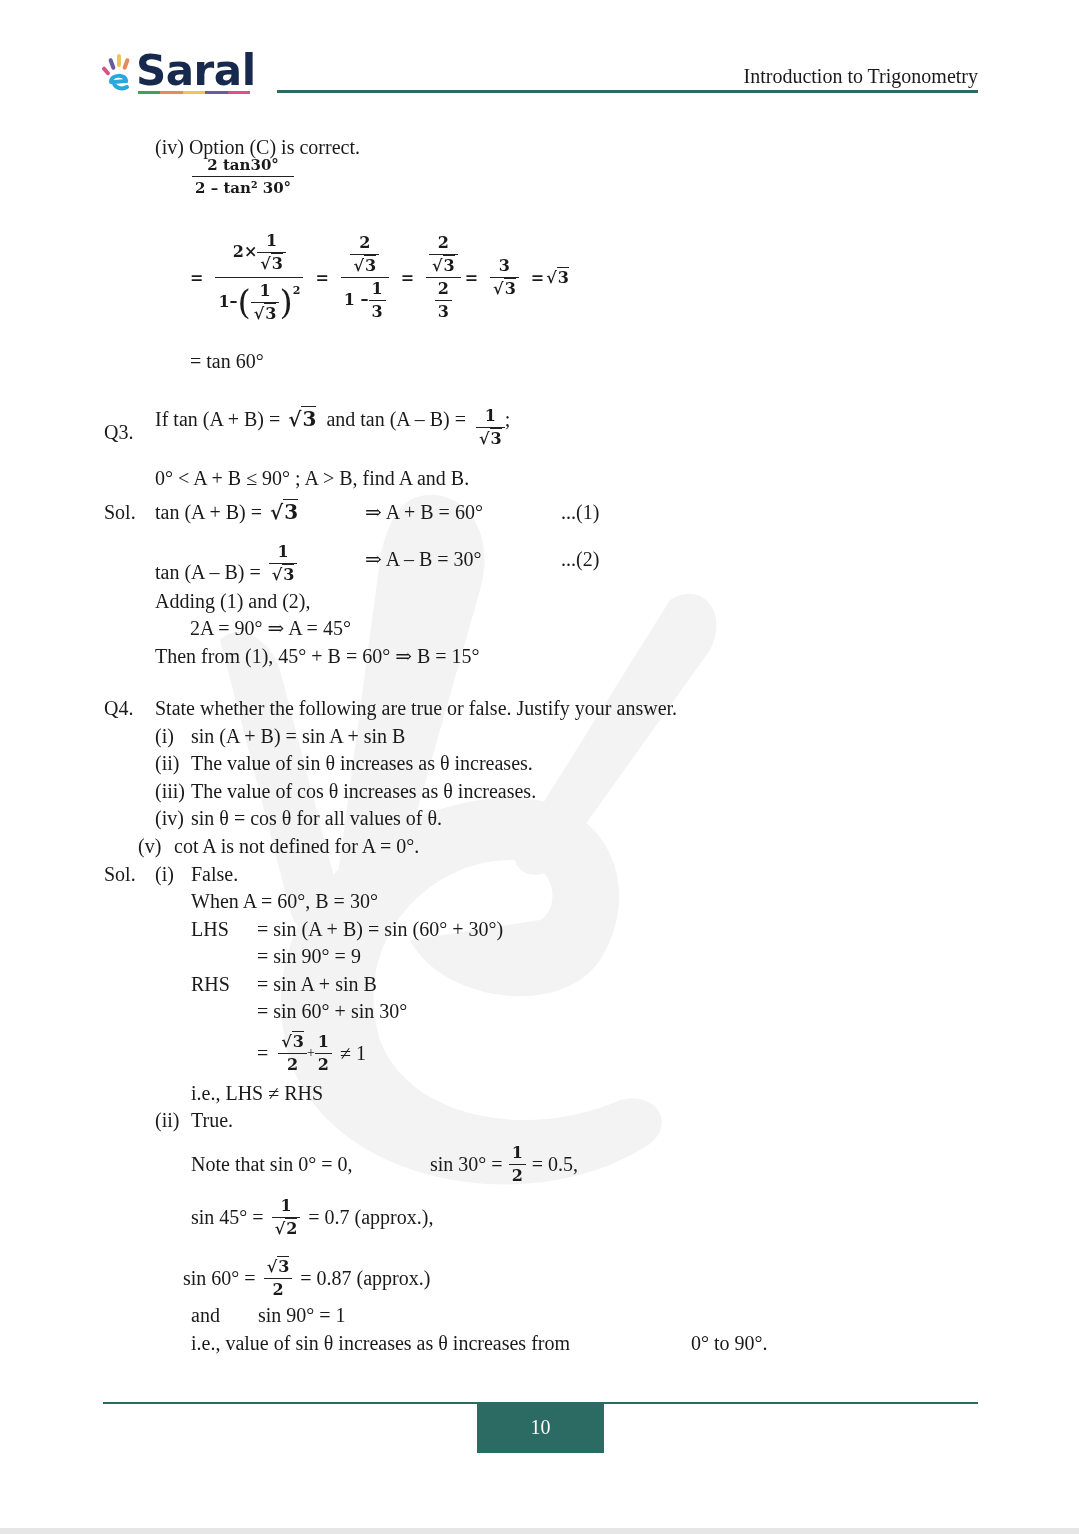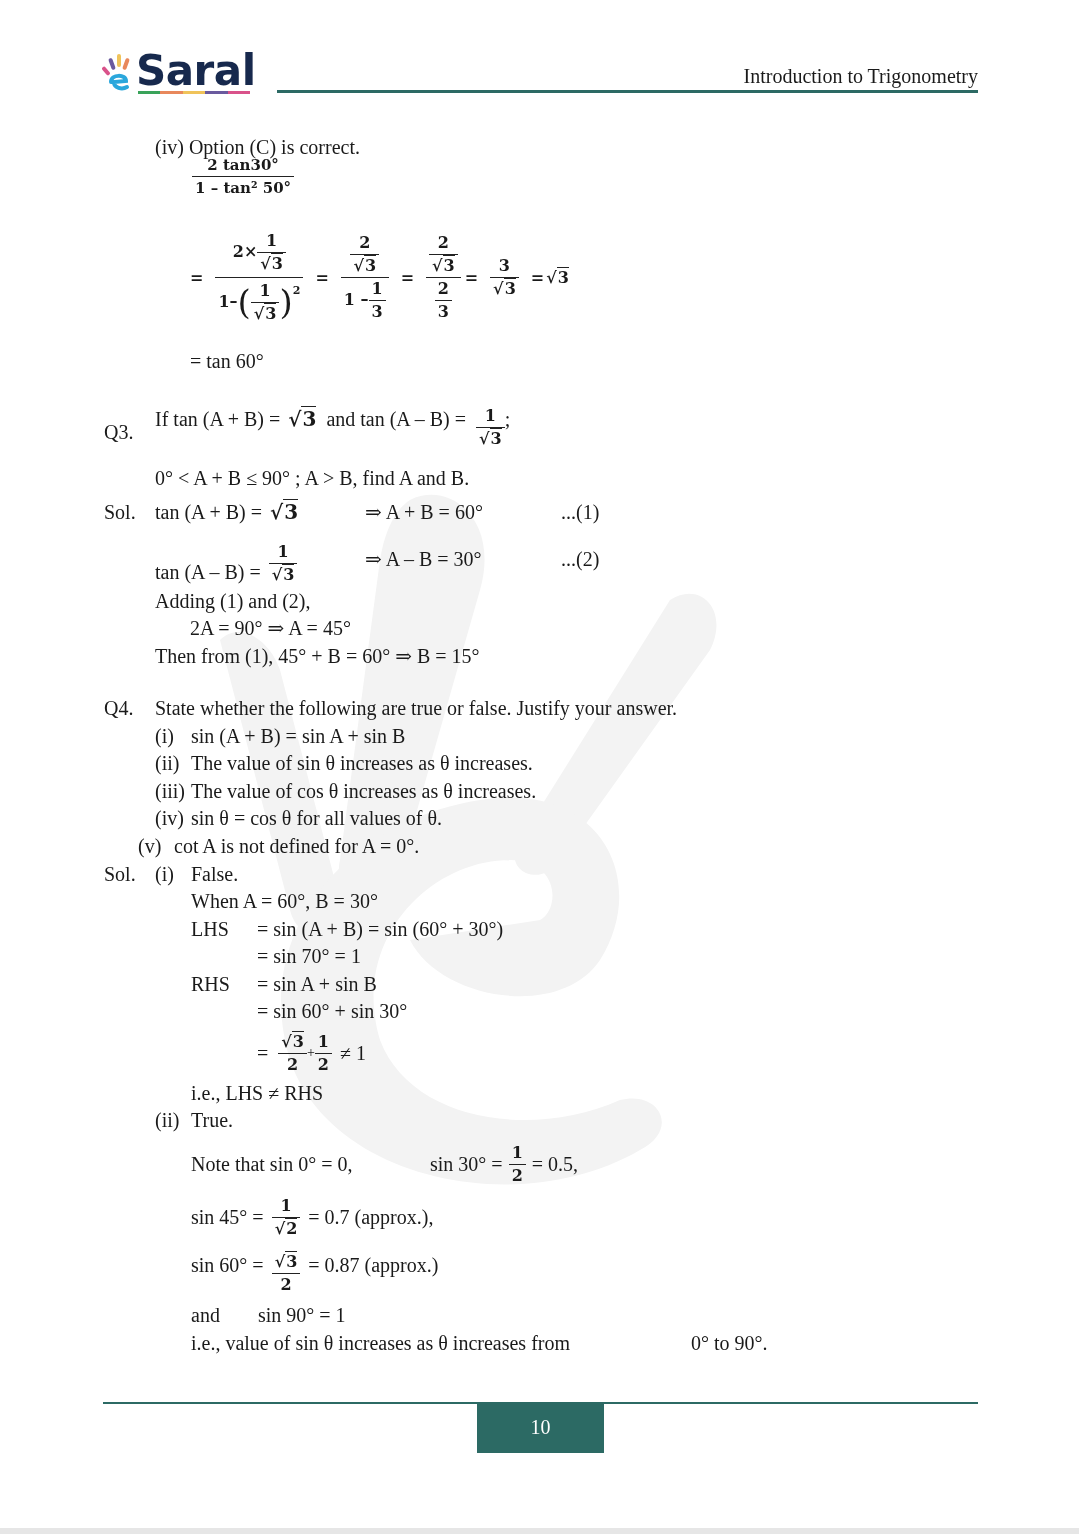--- a/index.html
+++ b/index.html
@@ -66,21 +66,21 @@
   </div>
 </div>
 <div class="header-line"></div>
 <div class="chapter">Introduction to Trigonometry</div>
 
 <div class="abs t" style="left:155px;top:125px">(iv) Option (C) is correct.</div>
 <div class="abs" style="left:192px;top:156px">
   <div class="frac">
     <span class="num" style="font-size:15px">2 tan30°</span>
     <span class="bar"></span>
-    <span class="den" style="font-size:15px">1 – tan² 50°</span>
+    <span class="den" style="font-size:15px">2 – tan² 30°</span>
   </div>
 </div>
 
 <div class="abs" style="left:190px;top:222px;height:110px;display:flex;align-items:center;font-family:'DejaVu Serif',serif;font-weight:bold;font-size:16px">
   <span style="margin-right:12px">=</span>
   <div class="frac">
     <span class="num" style="display:flex;align-items:center">
         <span>2×</span>
       <span class="frac">
           <span class="num">1</span>
@@ -189,21 +189,21 @@
 <div class="abs t" style="left:155px;top:769px"><span style="display:inline-block;width:36px">(iii)</span><span>The value of cos θ increases as θ increases.</span></div>
 <div class="abs t" style="left:155px;top:796px"><span style="display:inline-block;width:36px">(iv)</span><span>sin θ = cos θ for all values of θ.</span></div>
 <div class="abs t" style="left:138px;top:824px"><span style="display:inline-block;width:36px">(v)</span><span>cot A is not defined for A = 0°.</span></div>
 
 <div class="abs t b" style="left:104px;top:852px">Sol.</div>
 <div class="abs t" style="left:155px;top:852px">(i)</div>
 <div class="abs t" style="left:191px;top:852px">False.</div>
 <div class="abs t" style="left:191px;top:879px">When A = 60°, B = 30°</div>
 <div class="abs t" style="left:191px;top:907px">LHS</div>
 <div class="abs t" style="left:257px;top:907px">= sin (A + B) = sin (60° + 30°)</div>
-<div class="abs t" style="left:257px;top:934px">= sin 70° = 1</div>
+<div class="abs t" style="left:257px;top:934px">= sin 90° = 9</div>
 <div class="abs t" style="left:191px;top:962px">RHS</div>
 <div class="abs t" style="left:257px;top:962px">= sin A + sin B</div>
 <div class="abs t" style="left:257px;top:989px">= sin 60° + sin 30°</div>
 <div class="abs t" style="left:257px;top:1018px;height:50px;display:flex;align-items:center">
   <span style="margin-right:10px">=</span>
   <span class="frac">
       <span class="num"><span class="sqrt">√<span class="rad">3</span></span></span>
       <span class="bar"></span>
       <span class="den">2</span>
     </span>
@@ -234,21 +234,21 @@
 <div class="abs t" style="left:191px;top:1182px;height:50px;display:flex;align-items:center">
   <span>sin 45° =</span>
   <span class="frac" style="margin:0 8px">
       <span class="num">1</span>
       <span class="bar"></span>
       <span class="den"><span class="sqrt">√<span class="rad">2</span></span></span>
     </span>
   <span>= 0.7 (approx.),</span>
 </div>
 
-<div class="abs t" style="left:191px;top:1243px;height:50px;display:flex;align-items:flex-start">
+<div class="abs t" style="left:183px;top:1243px;height:50px;display:flex;align-items:center">
   <span>sin 60° =</span>
   <span class="frac" style="margin:0 8px">
       <span class="num"><span class="sqrt">√<span class="rad">3</span></span></span>
       <span class="bar"></span>
       <span class="den">2</span>
     </span>
   <span>= 0.87 (approx.)</span>
 </div>
 
 <div class="abs t" style="left:191px;top:1293px">and</div>

